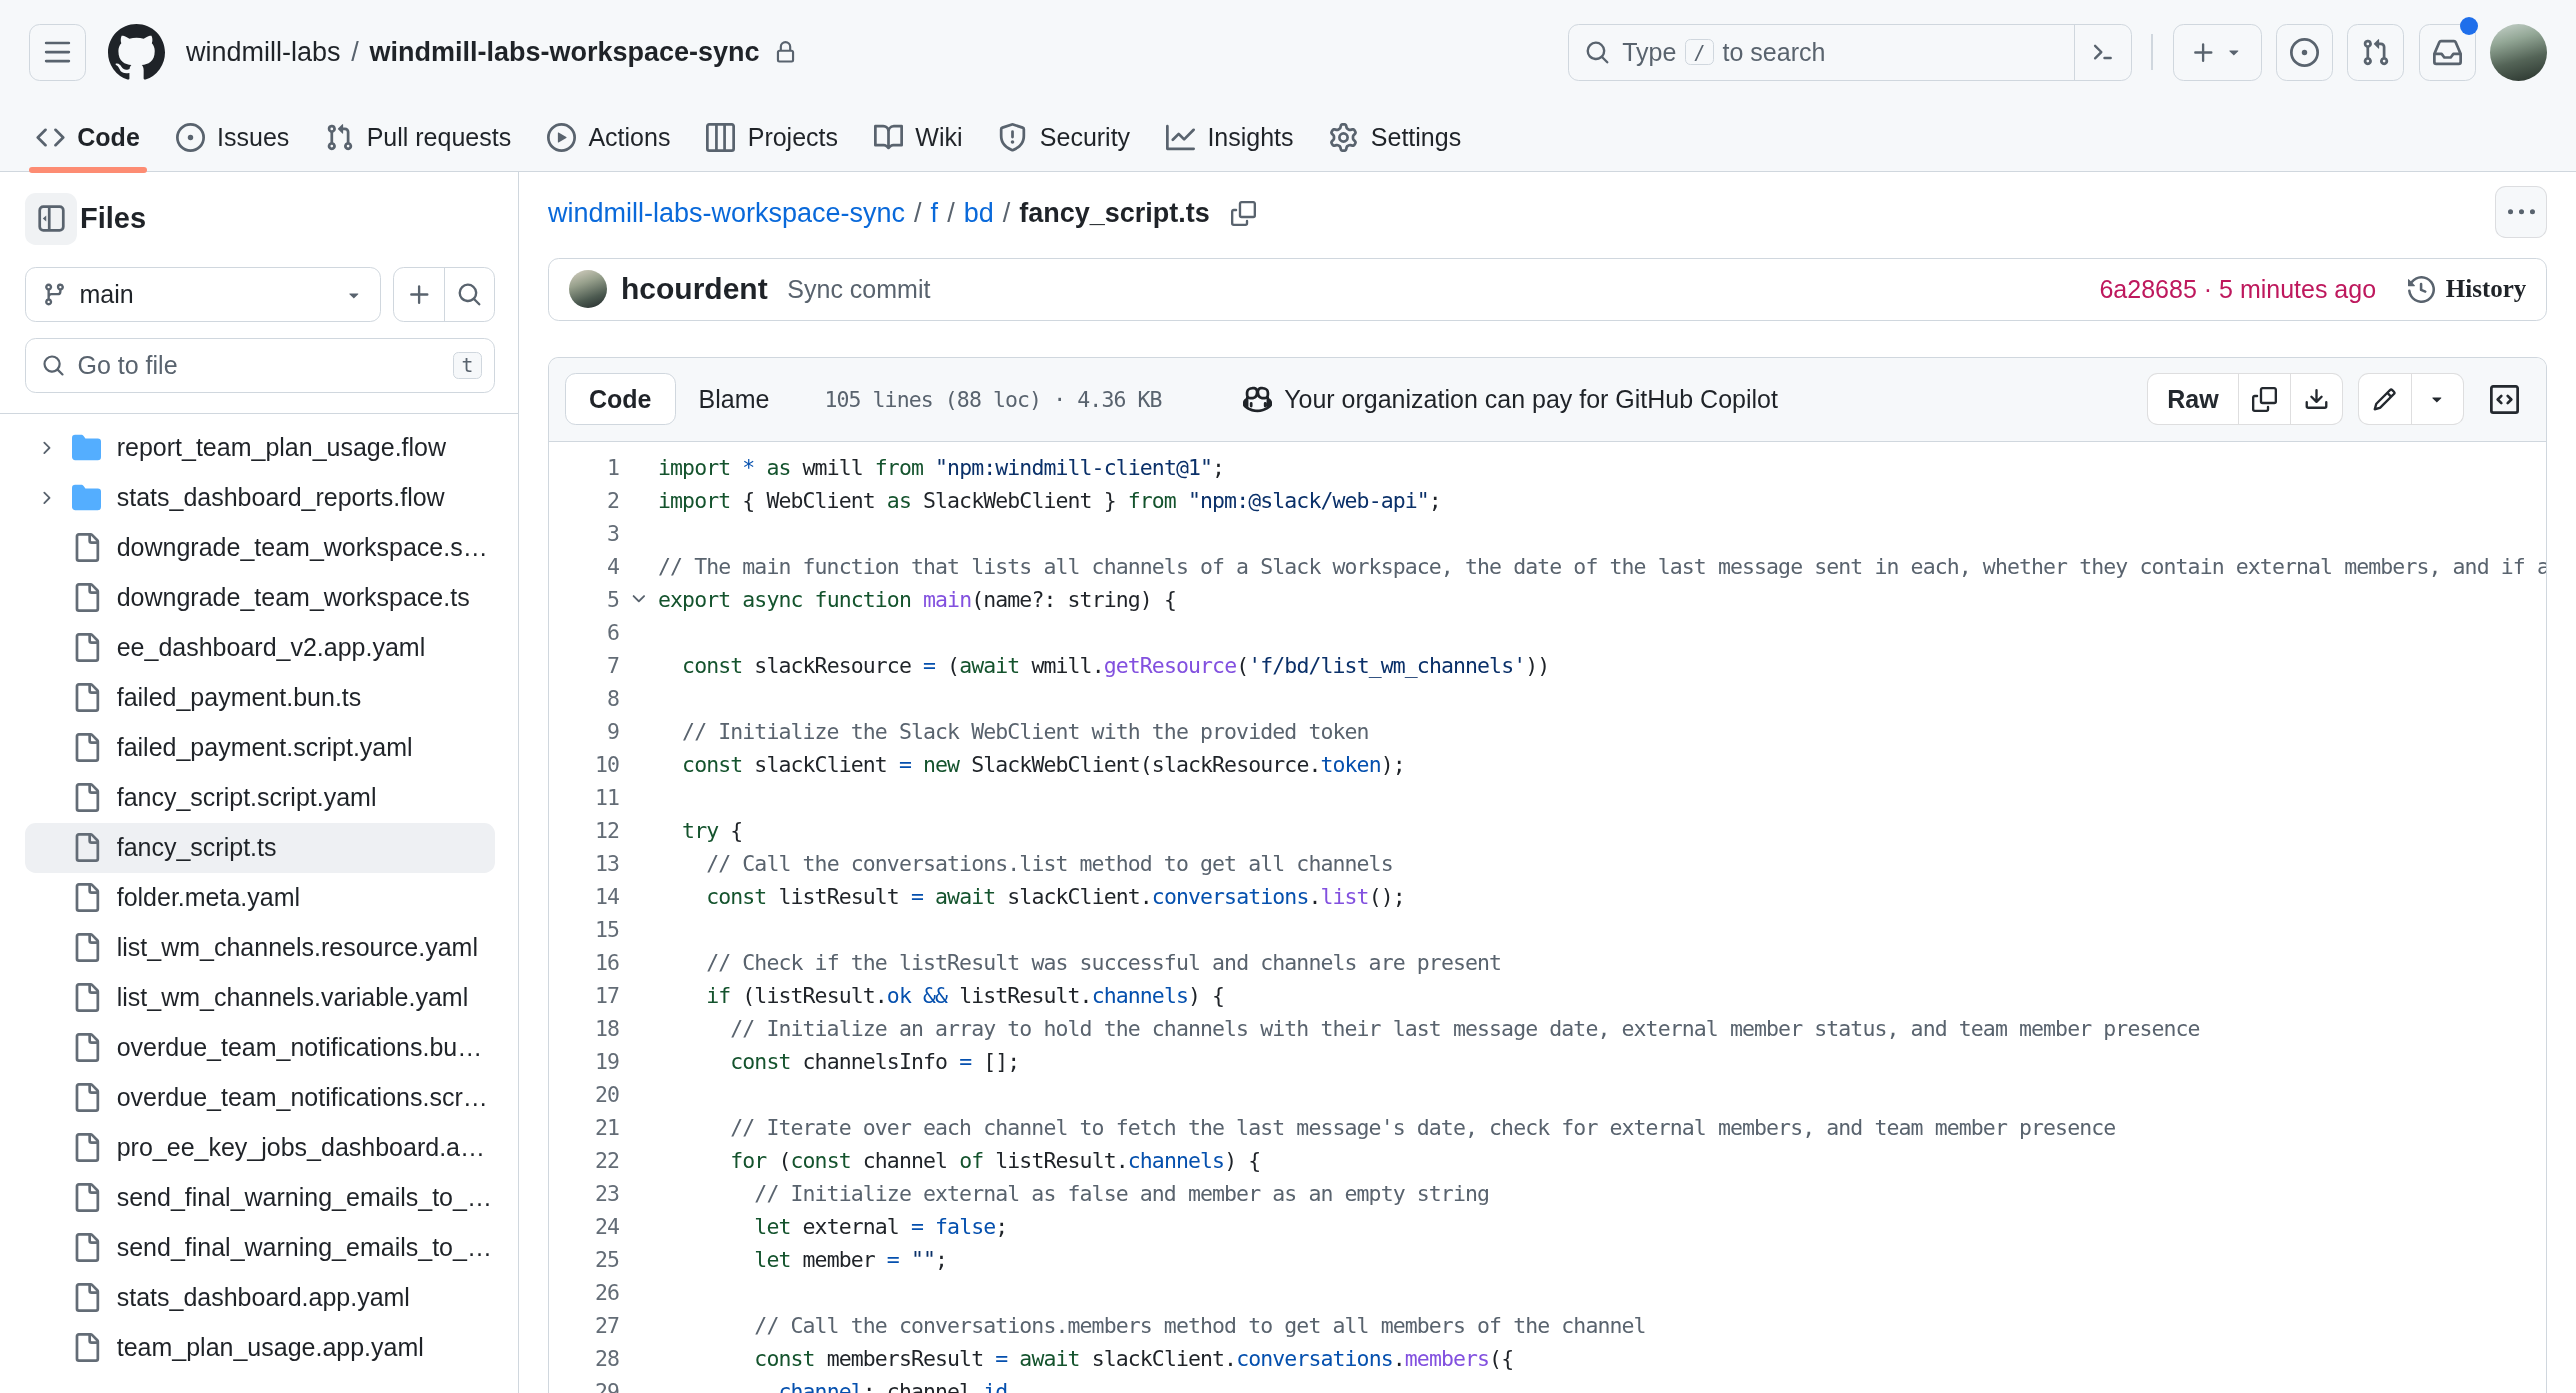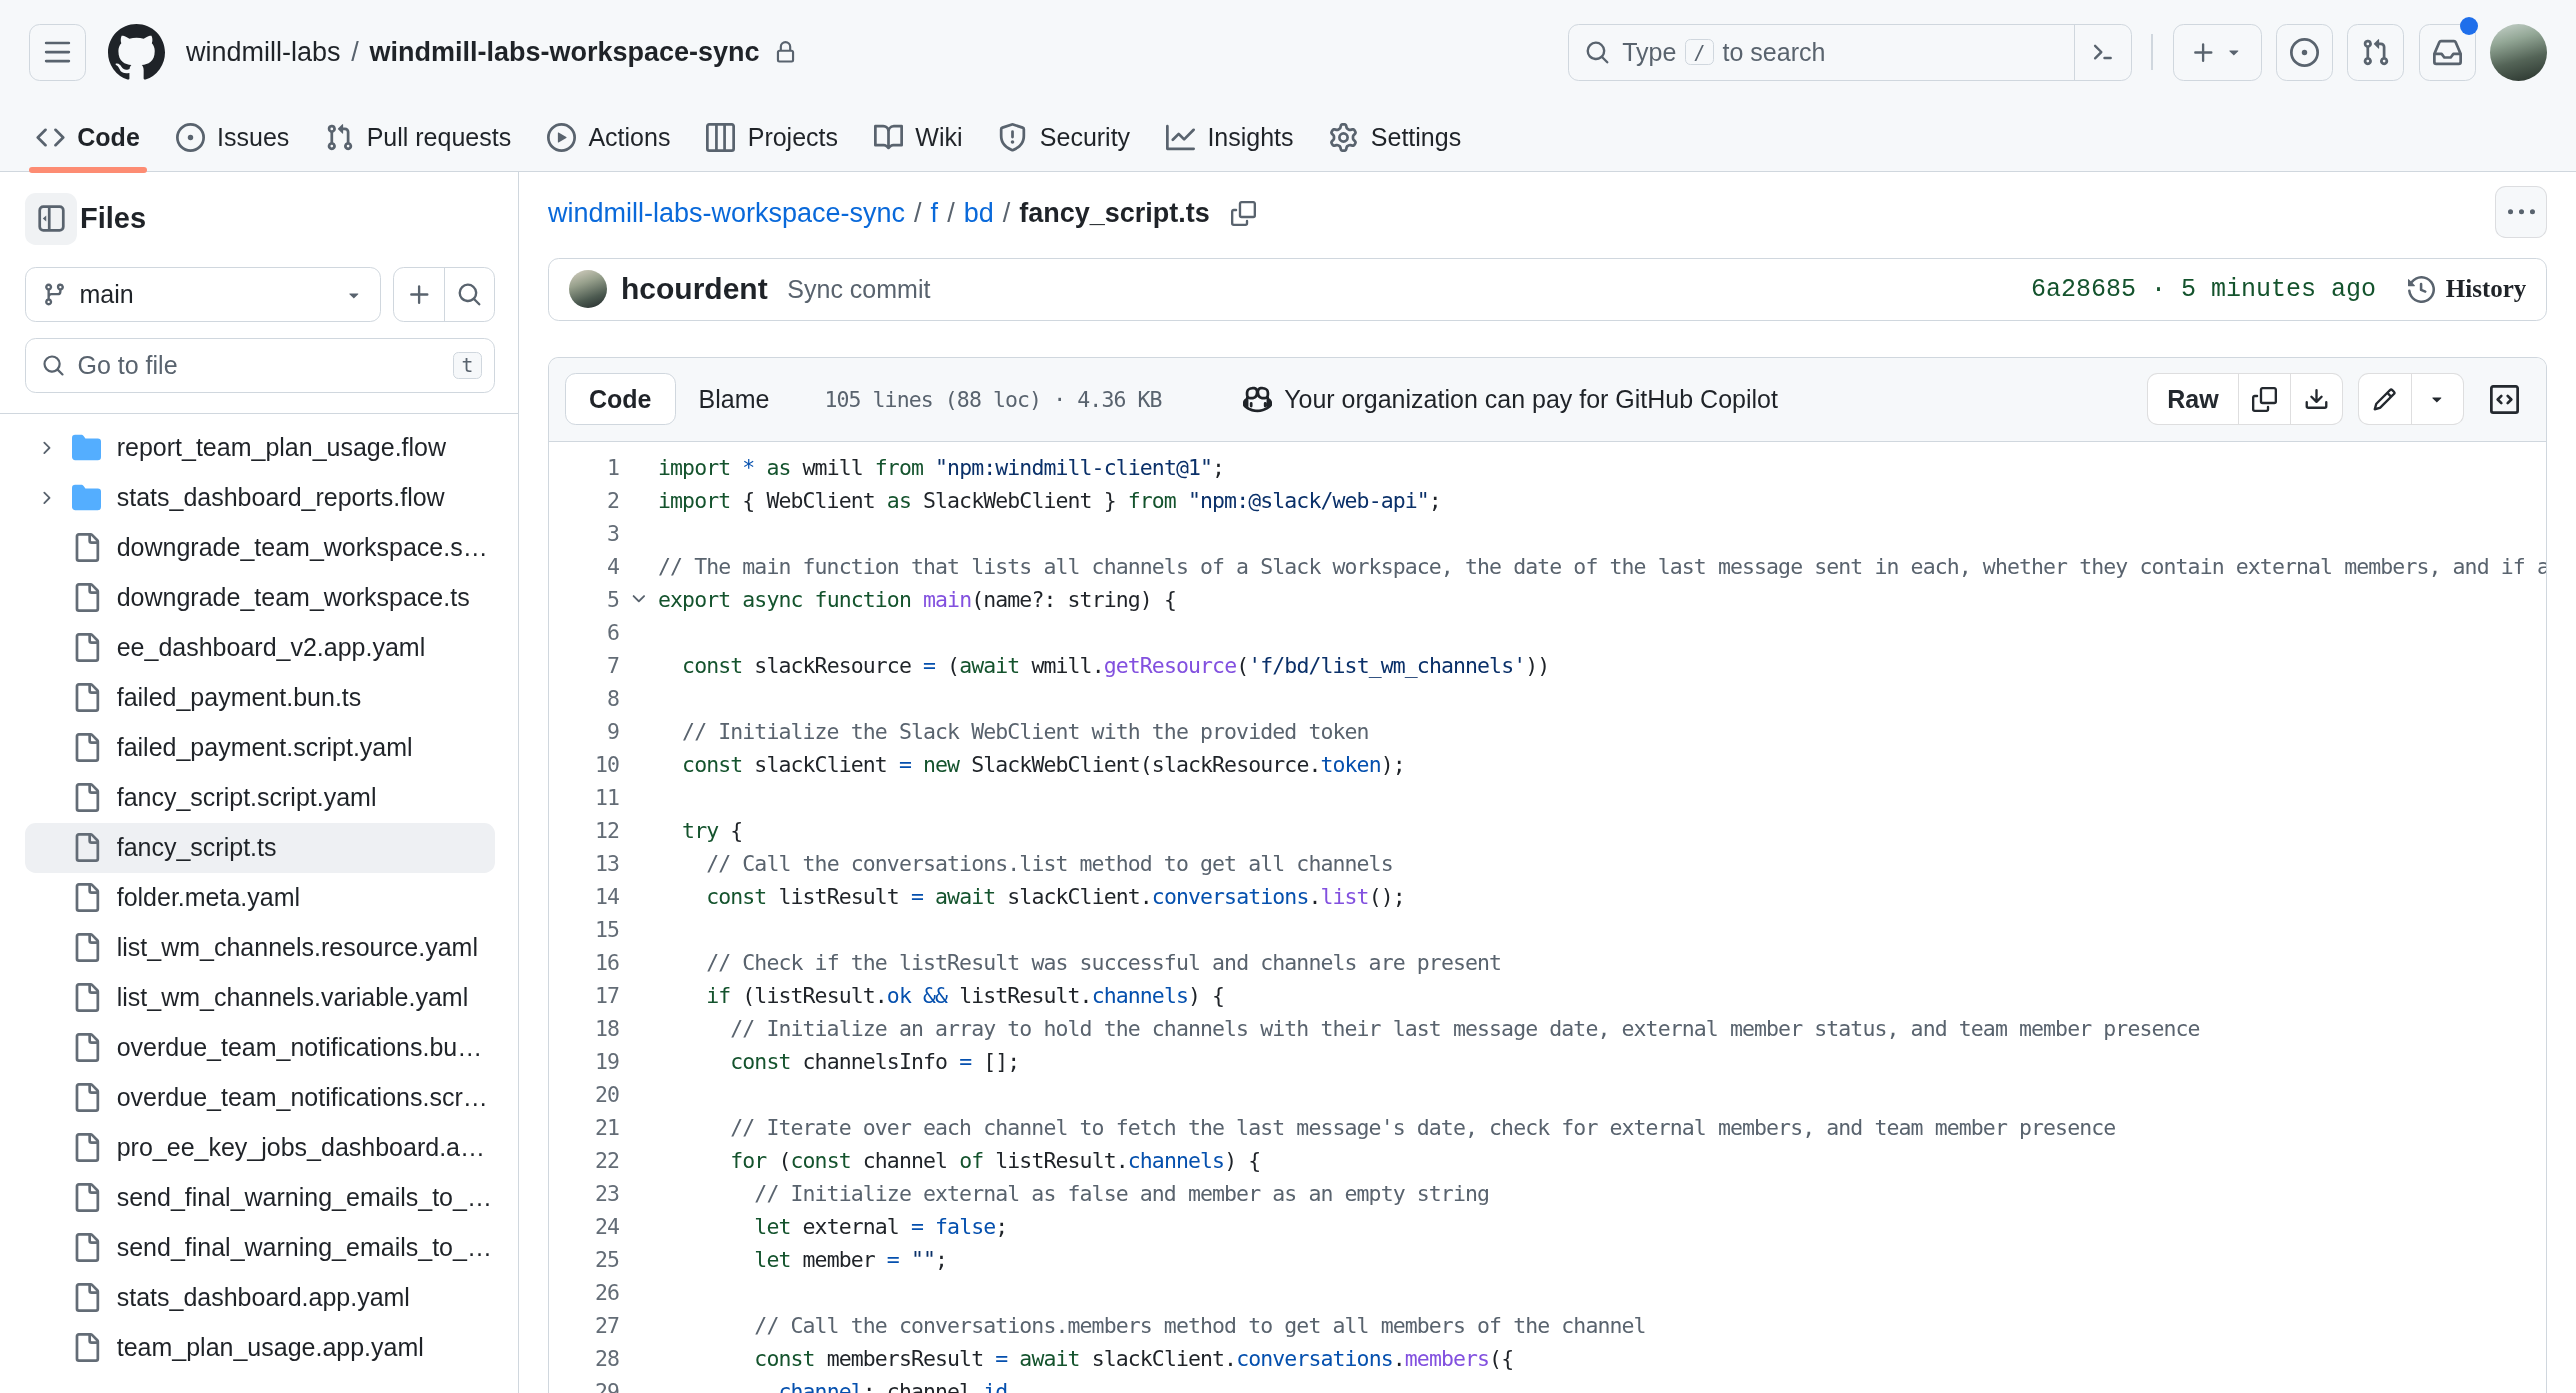--- a/index.html
+++ b/index.html
@@ -88,21 +88,21 @@
   .kebab-btn { position:absolute; right:29px; top:14.3px; width:52px; height:52px; border-radius:10.7px;
     background:#f6f8fa; border:1.8px solid rgba(31,35,40,0.12); display:flex; align-items:center; justify-content:center; color:#59636e; }
 
   .commit-bar { margin-top:23px; border:1.8px solid #d0d7de; border-radius:10.7px; background:#fff;
     height:63px; display:flex; align-items:center; padding:0 19.7px; gap:14.3px; }
   .commit-avatar { width:38px; height:38px; border-radius:50%; flex:none;
     background:linear-gradient(160deg,#d8d2c4 0%,#97a08c 35%,#4c5a50 70%,#23292b 100%); }
   .commit-author { font-weight:600; font-size:30px; }
   .commit-msg { color:#59636e; font-size:25px; margin-left:5.4px; }
   .commit-right { margin-left:auto; display:flex; align-items:center; gap:32px; }
-  .commit-meta { color:#14532d; font-size:25px;font-family:Liberation Mono, monospace; }
+  .commit-meta { color:#be185d; font-size:25px; }
   .history-link { display:flex; align-items:center; gap:10.7px; font-size:25px; font-weight:600; color:#1f2328;font-family:Liberation Serif, serif; }
   .history-link .hicon { color:#59636e; }
 
   .code-box { margin-top:36px; border:1.8px solid #d0d7de; border-bottom:none; border-radius:10.7px 10.7px 0 0; overflow:hidden; }
   .code-head { height:84px; background:#f6f8fa; border-bottom:1.8px solid #d0d7de;
     display:flex; align-items:center; padding:0 16px; }
   .seg-ctl { display:flex; align-items:center; background:#f6f8fa; border-radius:10.7px; }
   .seg-tab { height:52px; display:flex; align-items:center; padding:0 23px; font-size:25px; border-radius:10.7px; }
   .seg-tab.active { background:#fff; border:1.8px solid #d0d7de; font-weight:600; }
   .blob-meta { font-family:"DejaVu Sans Mono", monospace; letter-spacing:-0.9px; font-size:21.5px;

